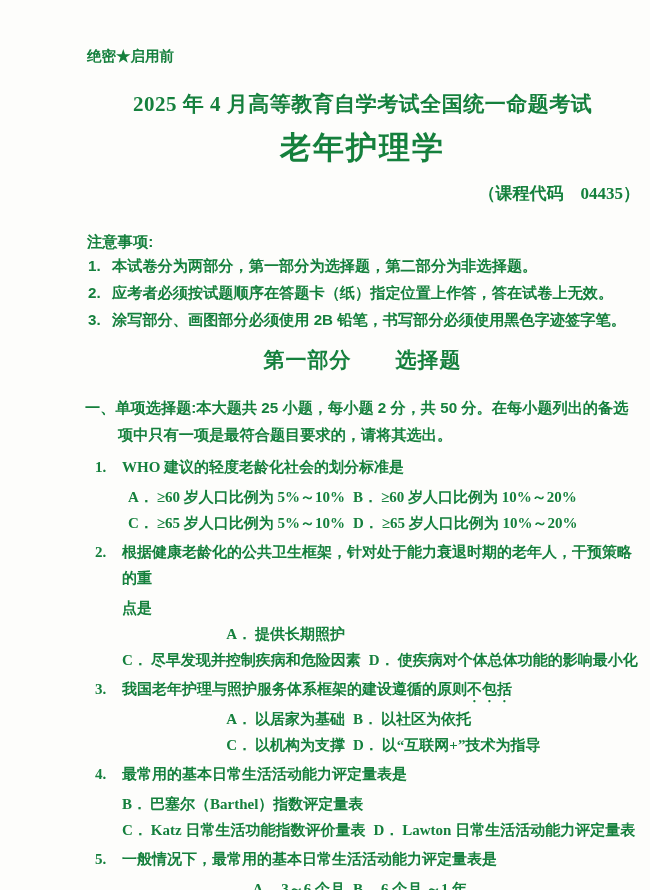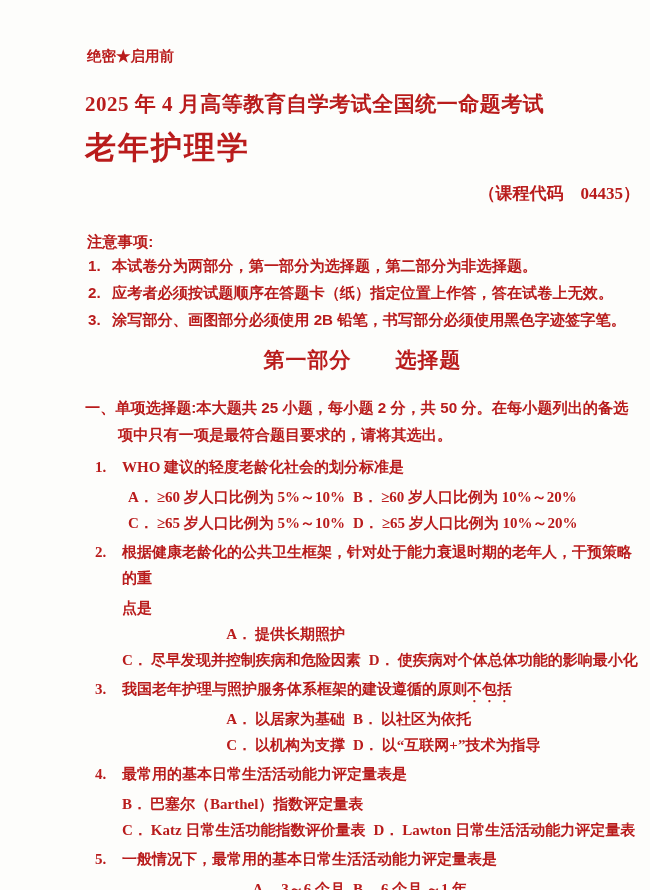--- a/index.html
+++ b/index.html
@@ -2,34 +2,34 @@
 <html><head>
 <meta charset="utf-8">
 <style>
   html,body{margin:0;padding:0;background:#ffffff;}
   .page{
     position:relative;
     width:650px;height:890px;
     box-sizing:border-box;
     padding:46px 10px 0 85px;
     background:#fdfdfb;
-    color:#b91c1c;
+    color:#15803d;
     font-family:"Liberation Serif",serif;
     overflow:hidden;
   }
   .security{
     font-family:"Liberation Sans",sans-serif;
     font-weight:bold;font-size:14.5px;line-height:20px;margin-left:2px;
   }
   .exam-title{
-    margin:24px 0 0 0;text-align:left;
+    margin:24px 0 0 0;text-align:center;
     font-size:21px;font-weight:bold;letter-spacing:.5px;line-height:28px;
   }
   .subject-title{
-    margin:10px 0 0 0;text-align:left;
+    margin:10px 0 0 0;text-align:center;
     font-size:31px;font-weight:900;letter-spacing:2px;line-height:40px;
   }
   .course-code{
     margin:15px 0 0 0;text-align:right;
     font-size:17px;font-weight:600;line-height:22px;
   }
   .notice{margin-top:26px;}
   .notice-heading{
     font-family:"Liberation Sans",sans-serif;
     font-weight:bold;font-size:15.3px;line-height:21px;margin-left:2px;

